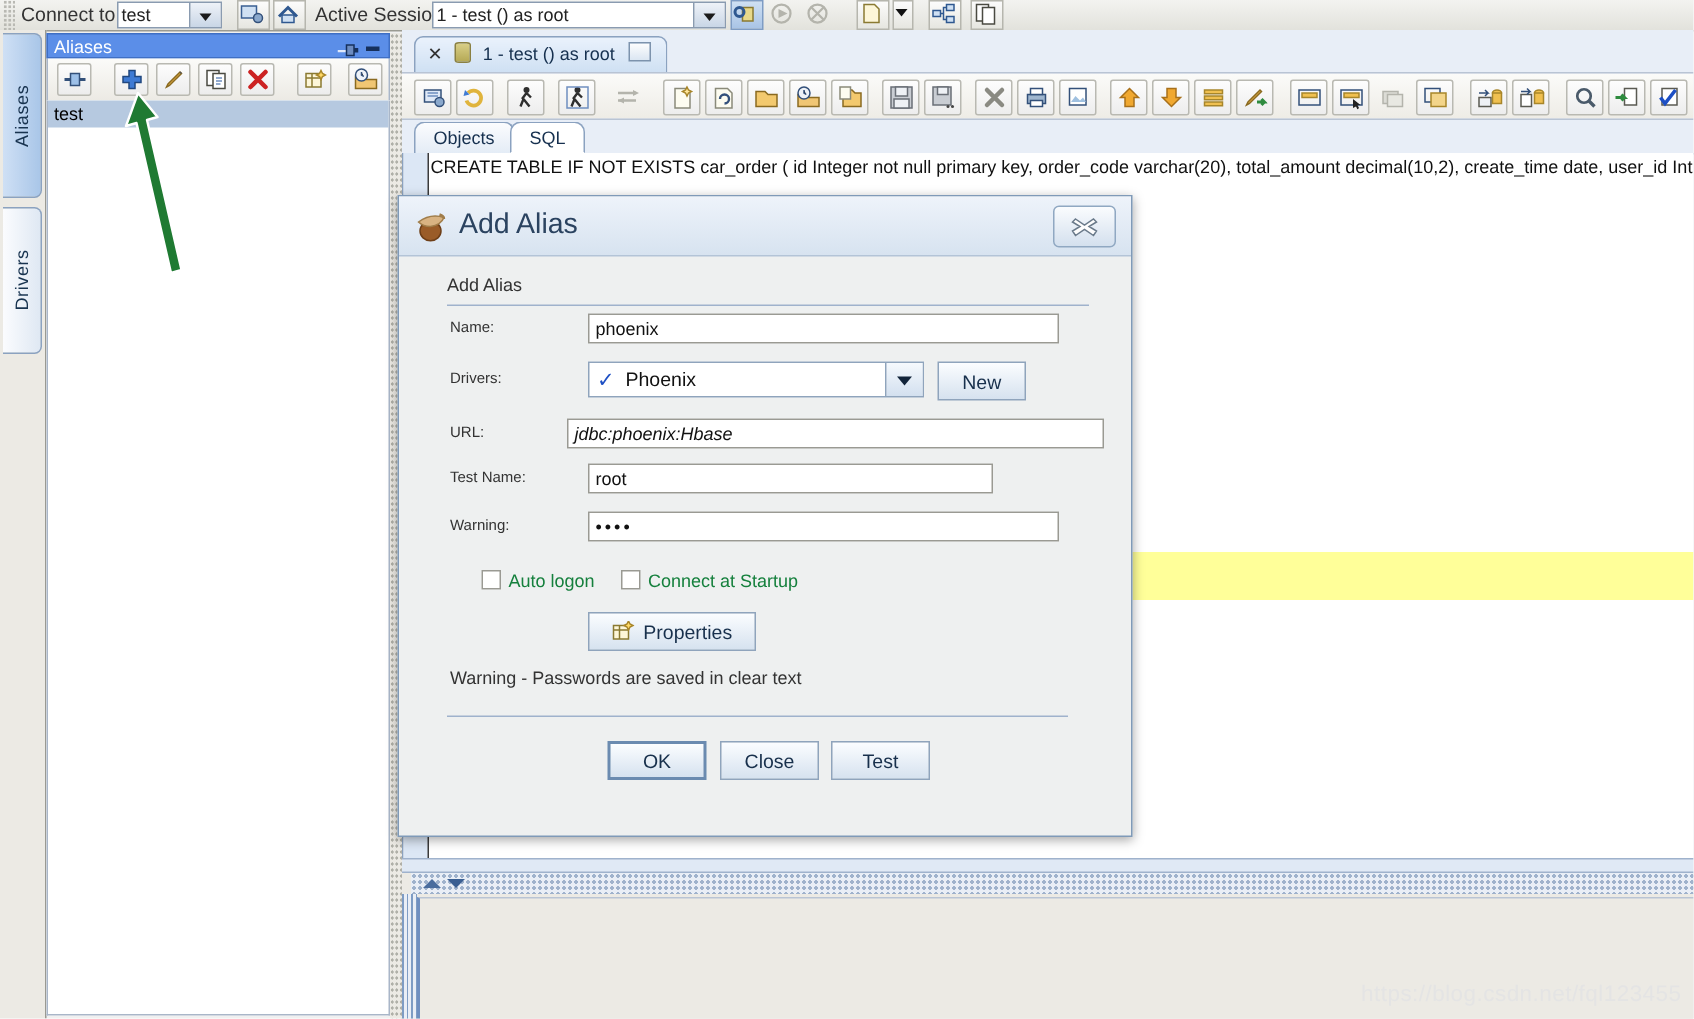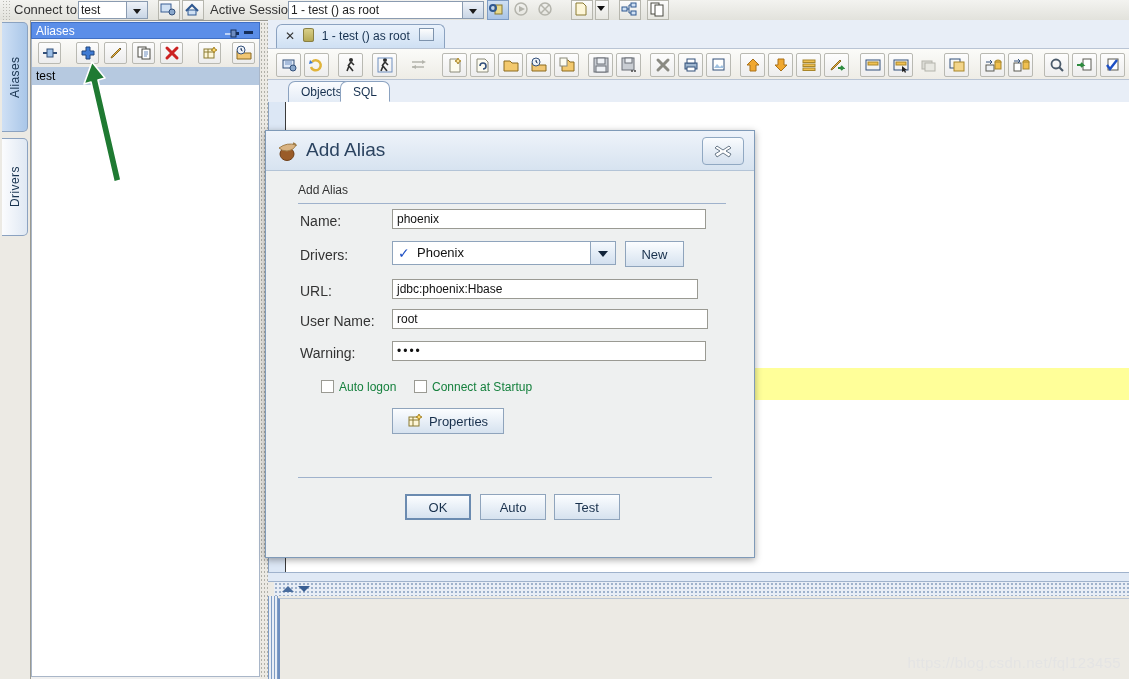--- a/index.html
+++ b/index.html
@@ -209,21 +209,21 @@
     border:1px solid #90a8c2;border-radius:4px;box-sizing:border-box;
     display:flex;align-items:center;justify-content:center;
   }
   .dlg-body{
     position:absolute;left:14px;top:44px;width:460px;height:370px;
     background:#eef0f0;box-sizing:border-box;
   }
   .grp-label{position:absolute;left:18px;top:8px;font-size:12px;color:#333;}
   .grp-rule{position:absolute;left:18px;top:28px;width:428px;height:1px;background:#9fb2cc;}
 
-  .frow-label{position:absolute;font-size:14px;color:#333;}
+  .frow-label{position:absolute;font-size:10px;color:#333;}
   .fld{
     position:absolute;background:#fff;border:1px solid #9a9a93;
     box-sizing:border-box;font-size:12px;color:#111;padding:2px 4px;
     height:20px;
   }
   .combo{
     position:absolute;height:24px;background:#fff;border:1px solid #8fa4bc;
     box-sizing:border-box;font-size:13px;color:#111;padding:3px 4px 0 24px;
   }
   .combo .chk{position:absolute;left:5px;top:3px;color:#1d4fc4;font-size:14px;font-weight:bold;}
@@ -586,31 +586,32 @@
       </div>
       <div class="ed-btn" style="left:832px;">
         <svg width="18" height="16" viewBox="0 0 18 16">
             <rect x="4" y="2" width="10" height="11" fill="#fff" stroke="#5a5a52"></rect>
             <path d="M3 8 l3 4 7-9" fill="none" stroke="#1d4fc4" stroke-width="2.4"></path>
           </svg>
       </div>
     </div>
 
     <div class="subtabs">
-      <div class="subtab unsel" style="left:20px;">
+      <div class="subtab unsel" style="left:8px;">
         <span>Objects</span>
       </div>
       <div class="subtab sel" style="left:72px;">
         <span>SQL</span>
       </div>
     </div>
 
     <div class="sqlarea">
       <div class="gutter"></div>
       <div class="hl-line"></div>
+      <div class="sqlline">CREATE TABLE IF NOT EXISTS car_order ( id Integer not null primary key, order_code varchar(20), total_amount decimal(10,2), create_time date, user_id Int</div>
     </div>
 
     <div class="hsplit"></div>
 
     <div class="results">
       <div class="res-rail"></div>
       <div class="res-head">
         <span class="up"></span>
         <span class="down"></span>
       </div>
@@ -651,52 +652,53 @@
       <div class="combo" style="left:112px;top:66px;width:224px;">
         <span class="chk">✓</span>
         <span>Phoenix</span>
         <span class="arw"></span>
       </div>
       <div class="btn" style="left:345px;top:66px;width:59px;height:26px;">
         <span>New</span>
       </div>
 
       <div class="frow-label" style="left:20px;top:108px;">URL:</div>
-      <div class="fld" style="left:112px;top:104px;width:306px;">jdbc:phoenix:Hbase</div>
-
-      <div class="frow-label" style="left:20px;top:138px;">User Name:</div>
-      <div class="fld" style="left:112px;top:134px;width:316px;">root</div>
+      <div class="fld" style="left:98px;top:104px;width:358px;font-style:italic;">jdbc:phoenix:Hbase</div>
+
+      <div class="frow-label" style="left:20px;top:138px;">Test Name:</div>
+      <div class="fld" style="left:112px;top:134px;width:270px;">root</div>
 
       <div class="frow-label" style="left:20px;top:170px;">Warning:</div>
       <div class="fld" style="left:112px;top:166px;width:314px;letter-spacing:2px;">••••</div>
 
       <div class="cbx" style="left:41px;top:205px;"></div>
       <div class="cbx-lbl" style="left:59px;top:205px;">Auto logon</div>
       <div class="cbx" style="left:134px;top:205px;"></div>
       <div class="cbx-lbl" style="left:152px;top:205px;">Connect at Startup</div>
 
       <div class="btn" style="left:112px;top:233px;width:112px;height:26px;">
         <span style="margin-right:6px;display:flex;">
           <svg width="15" height="14" viewBox="0 0 15 14">
               <rect x="1" y="3" width="10" height="9" fill="#fdf6d8" stroke="#8a7a32"></rect>
               <path d="M1 6 h10 M5 3 v9" stroke="#8a7a32"></path>
               <path d="M11 0 l1 2 2 1 -2 1 -1 2 -1-2 -2-1 2-1 z" fill="#ffd966" stroke="#a8862a"></path>
             </svg>
         </span>
         <span>Properties</span>
       </div>
 
+      <div class="warn" style="left:20px;top:270px;">Warning - Passwords are saved in clear text</div>
 
       <div class="dlg-rule" style="left:18px;"></div>
 
       <div class="btn focus" style="left:125px;top:319px;width:66px;height:26px;">
         <span>OK</span>
       </div>
       <div class="btn" style="left:200px;top:319px;width:66px;height:26px;">
-        <span>Auto</span>
+        <span>Close</span>
       </div>
       <div class="btn" style="left:274px;top:319px;width:66px;height:26px;">
         <span>Test</span>
       </div>
     </div>
   </div>
 
   <div class="watermark">https://blog.csdn.net/fql123455</div>
 </div>
 

